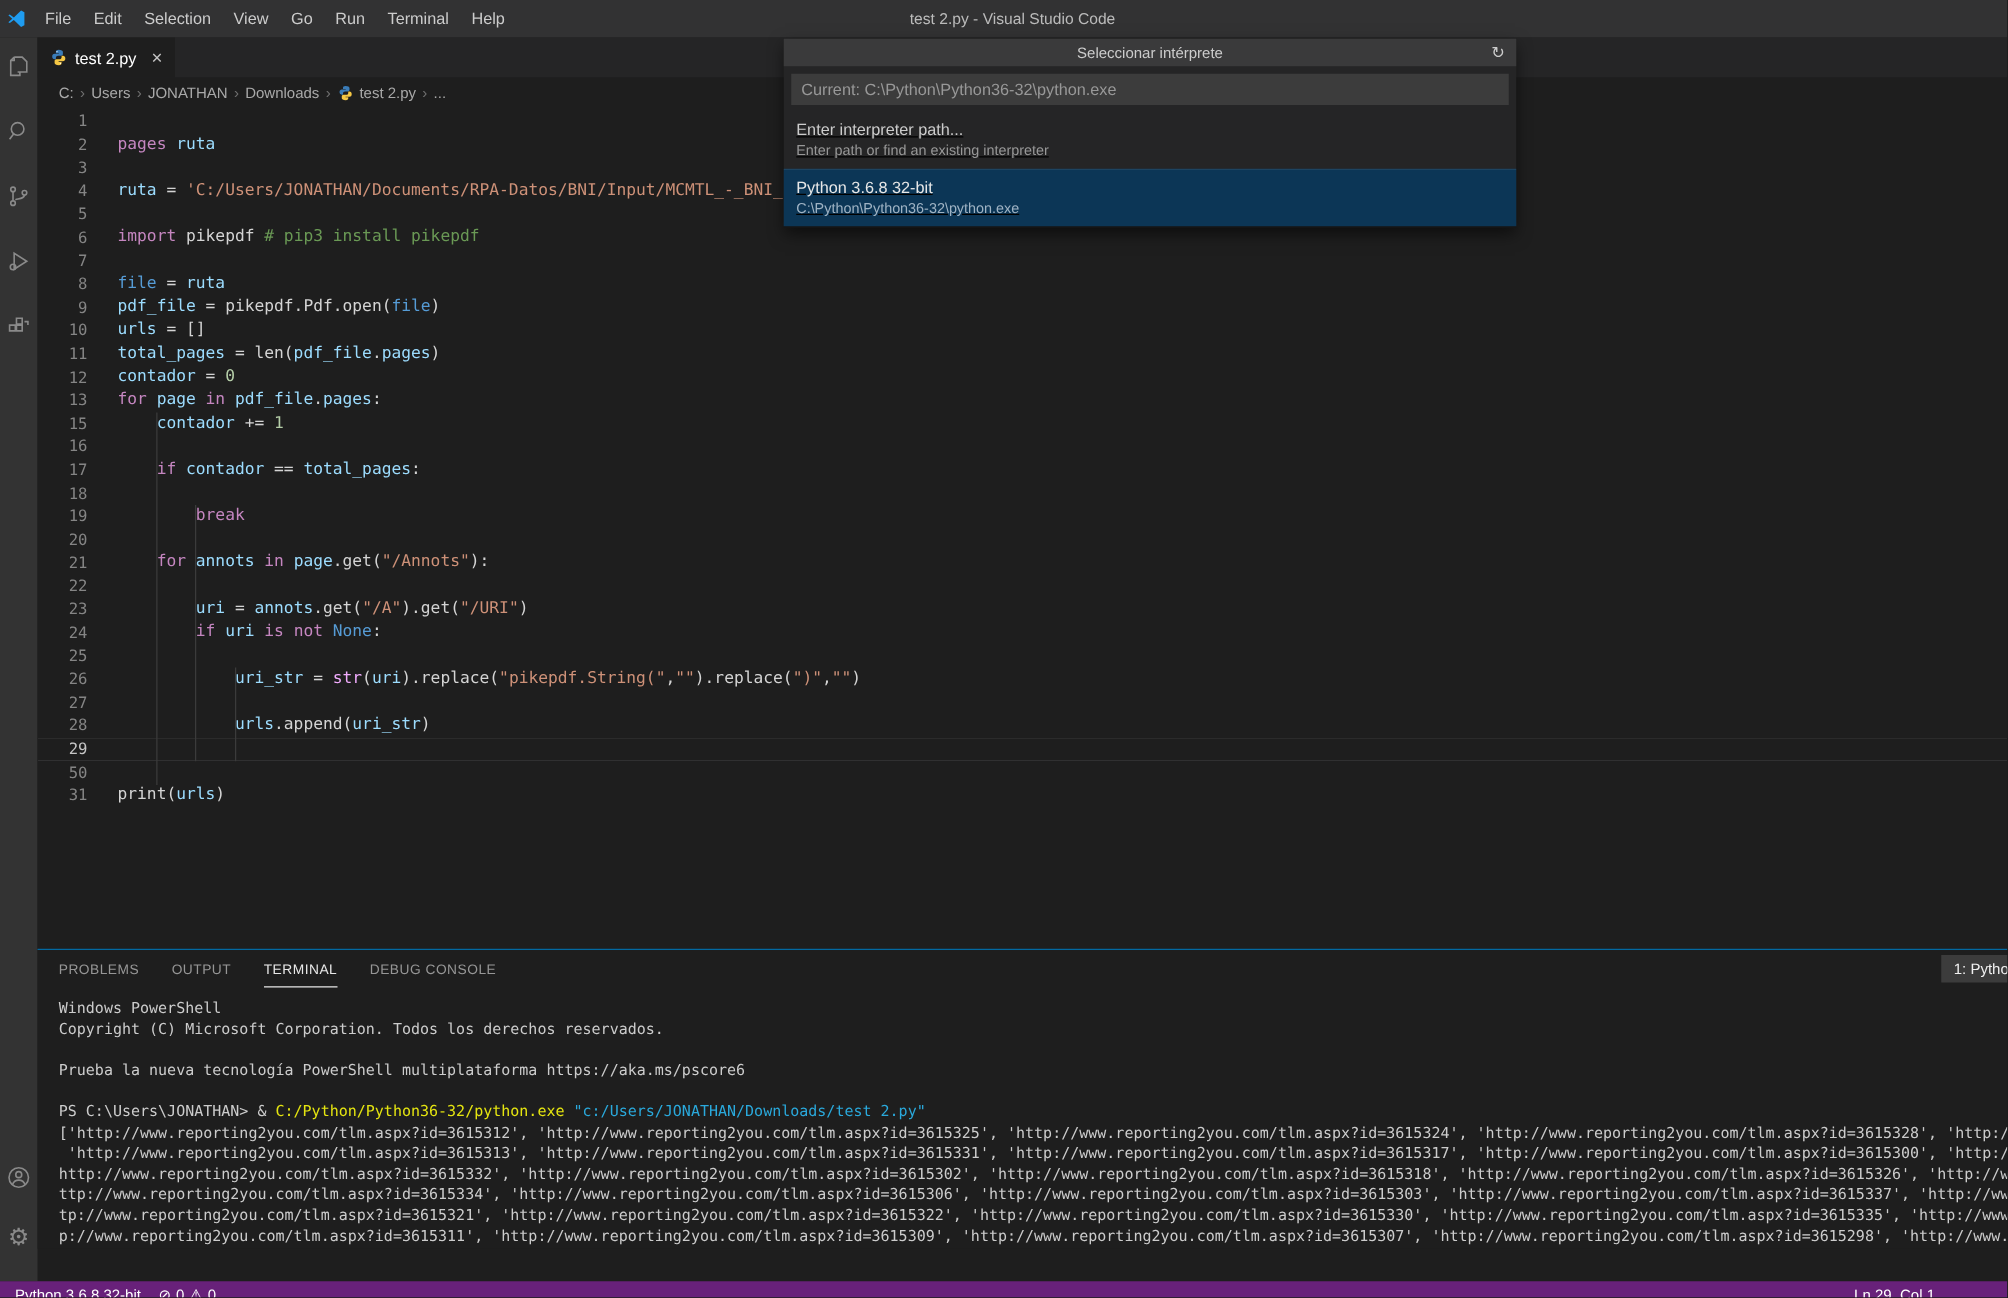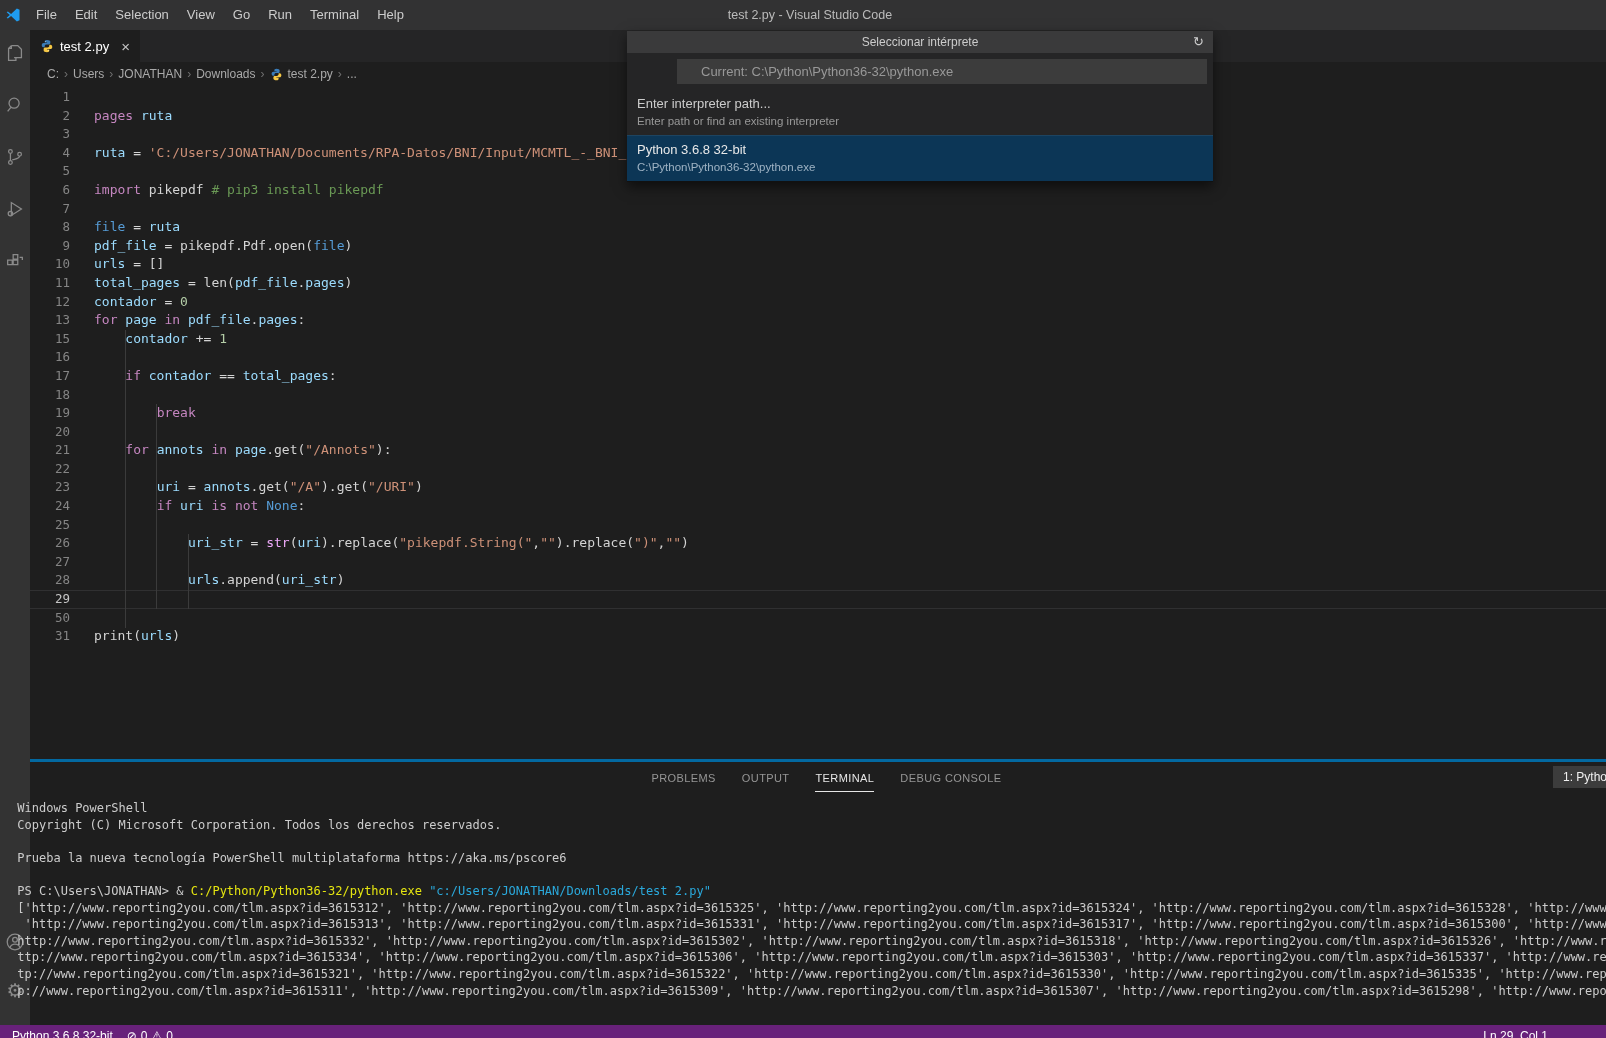--- a/index.html
+++ b/index.html
@@ -33,22 +33,22 @@
           font-family:"DejaVu Sans Mono","Liberation Mono",monospace;font-size:13px;padding-top:2px;box-sizing:border-box;}
   .line{display:flex;height:18.6px;line-height:18.6px;white-space:pre;}
   .ln{width:40px;text-align:right;color:#858585;font-size:12.5px;flex-shrink:0;user-select:none;}
   .lc{padding-left:24px;color:#d4d4d4;}
   .line.cur{box-shadow:inset 0 1px 0 #303031, inset 0 -1px 0 #303031;}
   .line.cur .ln{color:#c6c6c6;}
   .tok.k{color:#C586C0}.tok.v{color:#9CDCFE}.tok.b{color:#569CD6}.tok.d{color:#D4D4D4}
   .tok.s{color:#CE9178}.tok.c{color:#6A9955}.tok.n{color:#B5CEA8}.tok.t{color:#f0abfc}
   .guide{position:absolute;width:1px;background:#3b3b3b;}
   
-  .panel{height:240px;border-top:3px solid #0369a1;box-sizing:border-box;background:#1e1e1e;
-         display:flex;flex-direction:column;flex-shrink:0;position:relative;align-items:center;}
+  .panel{height:240px;border-top:1px solid #0369a1;box-sizing:border-box;background:#1e1e1e;
+         display:flex;flex-direction:column;flex-shrink:0;position:relative;}
   .panel-header{height:30px;display:flex;align-items:flex-end;padding-left:17px;gap:26px;flex-shrink:0;}
   .ptab{font-size:11px;letter-spacing:.4px;color:#969696;padding-bottom:8px;cursor:pointer;}
   .ptab.active{color:#e7e7e7;box-shadow:inset 0 -1px 0 #e7e7e7;}
   .term-select{position:absolute;left:1523px;top:4px;width:140px;height:22px;background:#3c3c3c;
                color:#f0f0f0;font-size:12px;line-height:22px;padding-left:10px;box-sizing:border-box;}
   .terminal{flex:1;padding:8px 0 0 17px;font-family:"DejaVu Sans Mono","Liberation Mono",monospace;
             font-size:12px;line-height:16.6px;color:#cccccc;overflow:hidden;}
   .tline{height:16.6px;white-space:pre;}
   .t-exe{color:#E5E510}.t-script{color:#2AA9DC}
   
@@ -57,22 +57,22 @@
   .sb-right{margin-left:auto;margin-right:46px;}
   .sb-item{display:flex;align-items:center;gap:4px;}
   
   .quickpick{position:absolute;left:627px;top:31px;width:586px;background:#252526;z-index:50;
              box-shadow:0 5px 12px rgba(0,0,0,.55);border-bottom:1px solid #111;}
   .qp-header{height:22px;background:#3a3a3b;color:#cccccc;font-size:12px;line-height:22px;
              text-align:center;position:relative;}
   .qp-refresh{position:absolute;right:9px;top:0;color:#cccccc;font-size:13px;cursor:pointer;}
   .qp-inputwrap{padding:6px;}
   .qp-input{height:25px;background:#3c3c3c;color:#989898;font-size:13px;line-height:25px;
-            padding:0 24px;white-space:nowrap;overflow:hidden;margin-left:44px;}
-  .qp-item{padding:5px 10px 6px;cursor:pointer;}
+            padding:0 8px;white-space:nowrap;overflow:hidden;}
+  .qp-item{padding:5px 10px 6px;cursor:pointer;text-decoration:underline;}
   .qp-main{font-size:13px;color:#cccccc;line-height:17px;}
   .qp-detail{font-size:11.5px;color:#989898;line-height:15px;margin-top:2px;}
   .qp-item.selected{background:#0C3656;border-top:1px solid rgba(255,255,255,.07);}
   .qp-item.selected .qp-main{color:#e8e8e8;}
   .qp-item.selected .qp-detail{color:#9fb3c4;}
 </style>
 </head>
 <body>
 
 <div class="screen">

